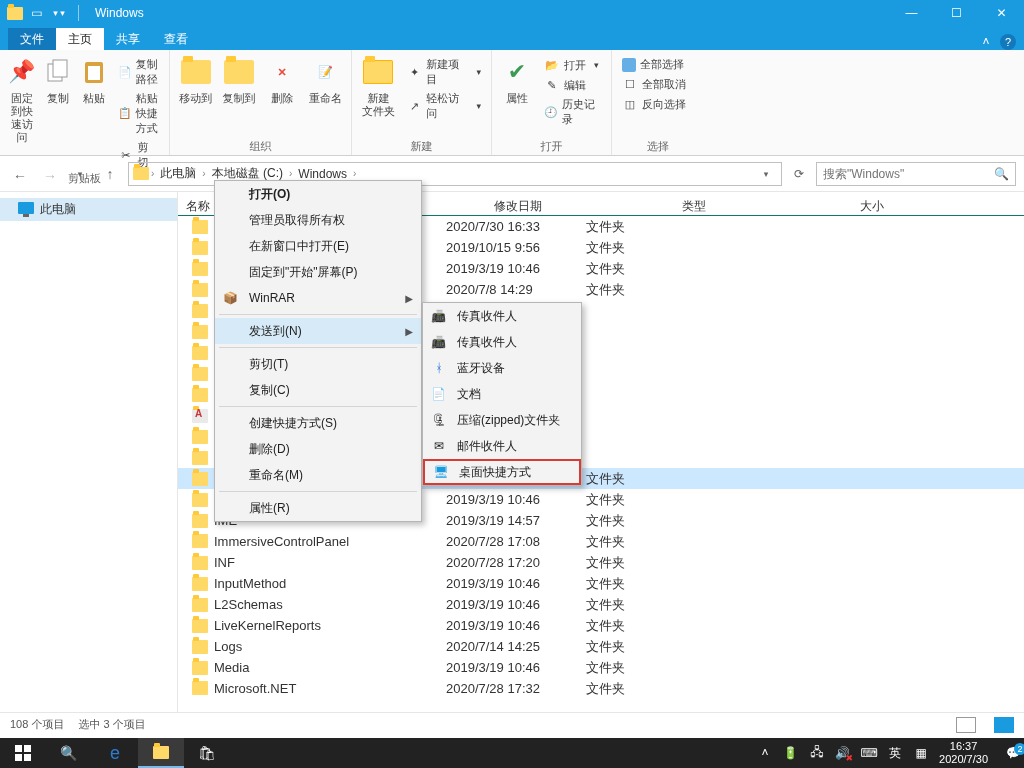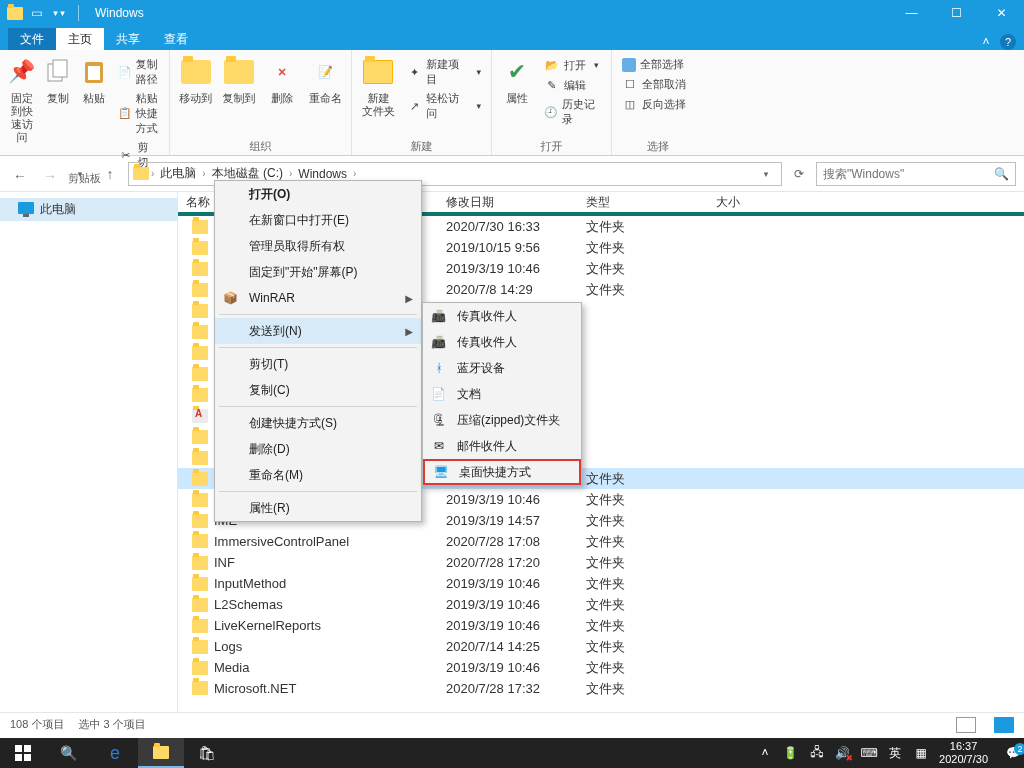--- a/index.html
+++ b/index.html
@@ -53,21 +53,21 @@
 
 .main { display:flex; height:520px; }
 .sidebar { width:178px; border-right:1px solid #e6e6e6; padding:6px 0; }
 .sideitem { display:flex; align-items:center; gap:6px; padding:3px 12px 3px 18px; font-size:12px; color:#333; }
 .sideitem .ic { width:16px; height:16px; }
 .monitor { width:16px; height:12px; background:#1a9be0; border-radius:1px; position:relative; }
 .monitor:after { content:""; position:absolute; bottom:-3px; left:5px; width:6px; height:3px; background:#666; }
 .netic { width:14px; height:14px; border:1px solid #1a9be0; border-radius:2px; background:linear-gradient(#fff,#cde9f8); }
 
 .filearea { flex:1; overflow:hidden; position:relative; }
-.colhead { height:24px; border-bottom:4px solid #0f766e; display:flex; align-items:center; font-size:12px; color:#333; }
+.colhead { height:24px; border-bottom:1px solid #0f766e; display:flex; align-items:flex-end; font-size:12px; color:#333;gap:48px; }
 .colhead div, .row div.cell { padding-left:8px; }
 .c-name { width:260px; }
 .c-date { width:140px; }
 .c-type { width:130px; }
 .c-size { width:120px; }
 .rows { }
 .row { height:21px; display:flex; align-items:center; font-size:13px; color:#333; }
 .row.selected { background:#cce8ff; }
 .row .fic { width:16px; height:14px; background:#ffd968; border-radius:1px; margin-right:6px; margin-left:6px; position:relative; }
 .row .fic:before { content:""; position:absolute; top:-3px; left:1px; width:6px; height:4px; background:#ffc938; border-radius:1px 1px 0 0; }
@@ -567,24 +567,24 @@
       </div>
     <div class="trayic" style="position:relative;">💬<span style="position:absolute;right:-4px;top:-2px;background:#1a9be0;border-radius:50%;width:12px;height:12px;font-size:9px;line-height:12px;text-align:center;">2</span></div>
   </div>
 </div>
 
 <div class="ctxmenu" style="left:214px; top:180px; width:208px;">
   <div class="mitem">
       <span style="font-weight:600;">打开(O)</span>
     </div>
   <div class="mitem">
+      <span>管理员取得所有权</span>
+    </div>
+  <div class="mitem">
       <span>在新窗口中打开(E)</span>
-    </div>
-  <div class="mitem">
-      <span>管理员取得所有权</span>
     </div>
   <div class="mitem">
       <span>固定到"开始"屏幕(P)</span>
     </div>
   <div class="mitem">
       <span class="mic">📦</span>
       <span>WinRAR</span>
       <span class="sub">▶</span>
     </div>
   <div class="sepline"></div>

